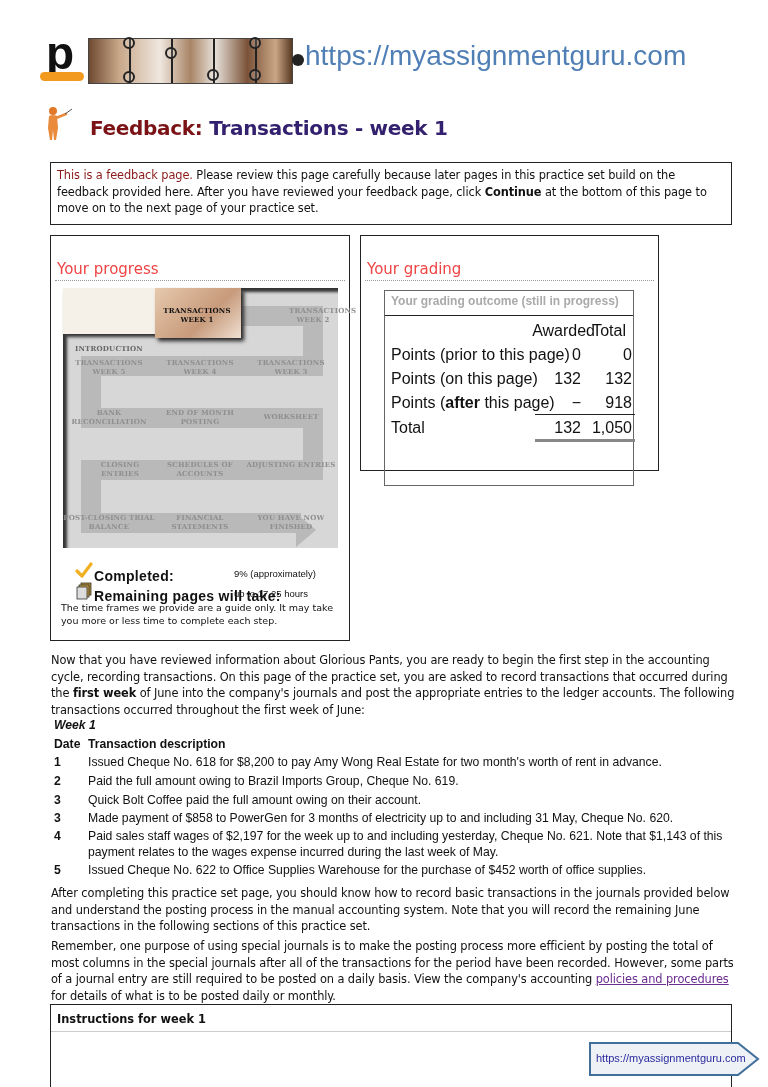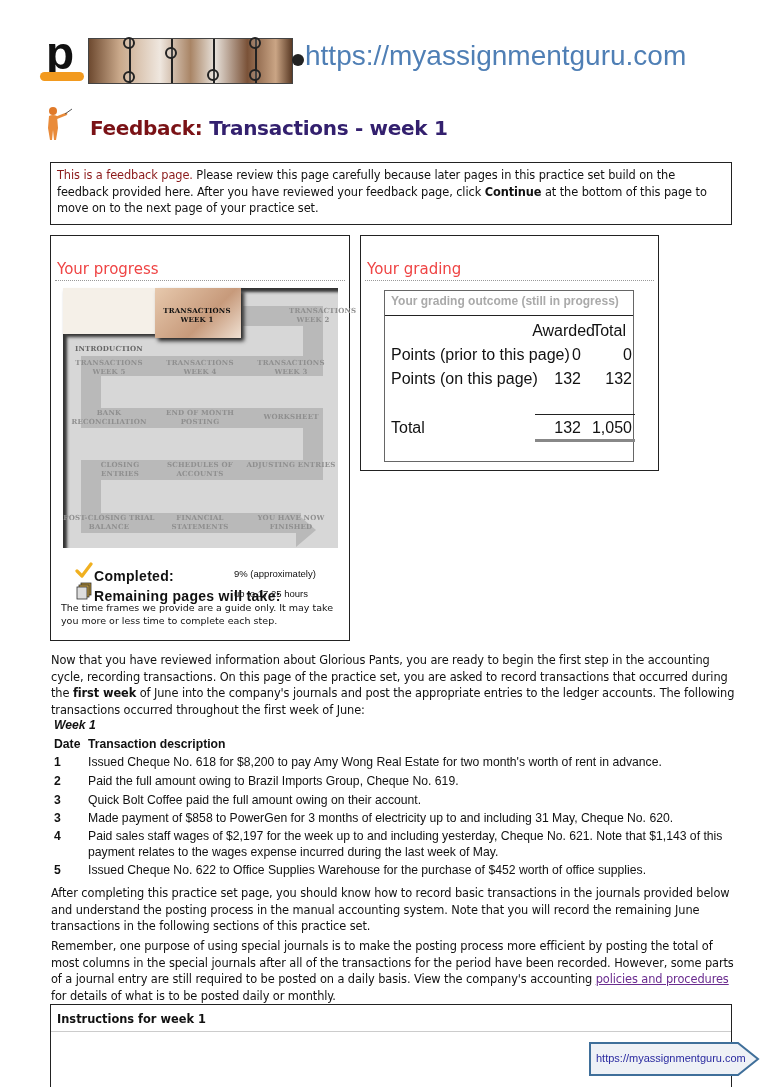--- a/index.html
+++ b/index.html
@@ -87,21 +87,21 @@
   .stat-row { position: absolute; left: 0; font-size: 9px; color: #111; }
   .stat-row .icon { position: absolute; left: 24px; top: -6px; width: 18px; height: 18px; }
   .stat-row .label { position: absolute; left: 43px; font-weight: bold; letter-spacing: 0.3px; font-family: "Liberation Sans", sans-serif; font-size: 14px; white-space: nowrap; }
   .stat-row .value { position: absolute; white-space: nowrap; font-family: "Liberation Sans", sans-serif; font-size: 9.5px; }
   .guide-note {
     position: absolute; left: 10px; top: 366px; width: 280px; font-size: 9.5px; line-height: 12.5px; color: #111;
   }
 
   
   .grade-box {
-    position: absolute; left: 23px; top: 54px; width: 250px; height: 172px; border: 1px solid #666;
+    position: absolute; left: 23px; top: 54px; width: 250px; height: 196px; border: 1px solid #666;
     font-family: "Liberation Sans", sans-serif;
   }
   .grade-box .caption {
     height: 25px; border-bottom: 1px solid #222; padding: 3px 6px; font-size: 12px; font-weight: bold; color: #aaa;
     white-space: nowrap;
   }
   .grade-row { position: absolute; left: 0; width: 250px; height: 18px; font-size: 16px; color: #111; }
   .grade-row .lbl { position: absolute; left: 6px; white-space: nowrap; }
   .grade-row .aw { position: absolute; right: 54px; text-align: right; white-space: nowrap; }
   .grade-row .tt { position: absolute; right: 3px; text-align: right; white-space: nowrap; }
@@ -253,20 +253,25 @@
     <div class="grade-row" style="top:55px;">
       <span class="lbl">Points (prior to this page)</span>
       <span class="aw">0</span>
       <span class="tt">0</span>
     </div>
     <div class="grade-row" style="top:79px;">
       <span class="lbl">Points (on this page)</span>
       <span class="aw">132</span>
       <span class="tt">132</span>
     </div>
+    <div class="grade-row" style="top:103px;">
+      <span class="lbl"><span>Points (</span><b>after</b><span> this page)</span></span>
+      <span class="aw">−</span>
+      <span class="tt">918</span>
+    </div>
     <div class="grade-line" style="top:123px; border-top:1px solid #222;"></div>
     <div class="grade-row" style="top:128px;">
       <span class="lbl">Total</span>
       <span class="aw">132</span>
       <span class="tt">1,050</span>
     </div>
     <div class="grade-line" style="top:148px; border-top:3px solid #888;"></div>
   </div>
 </div>
 

